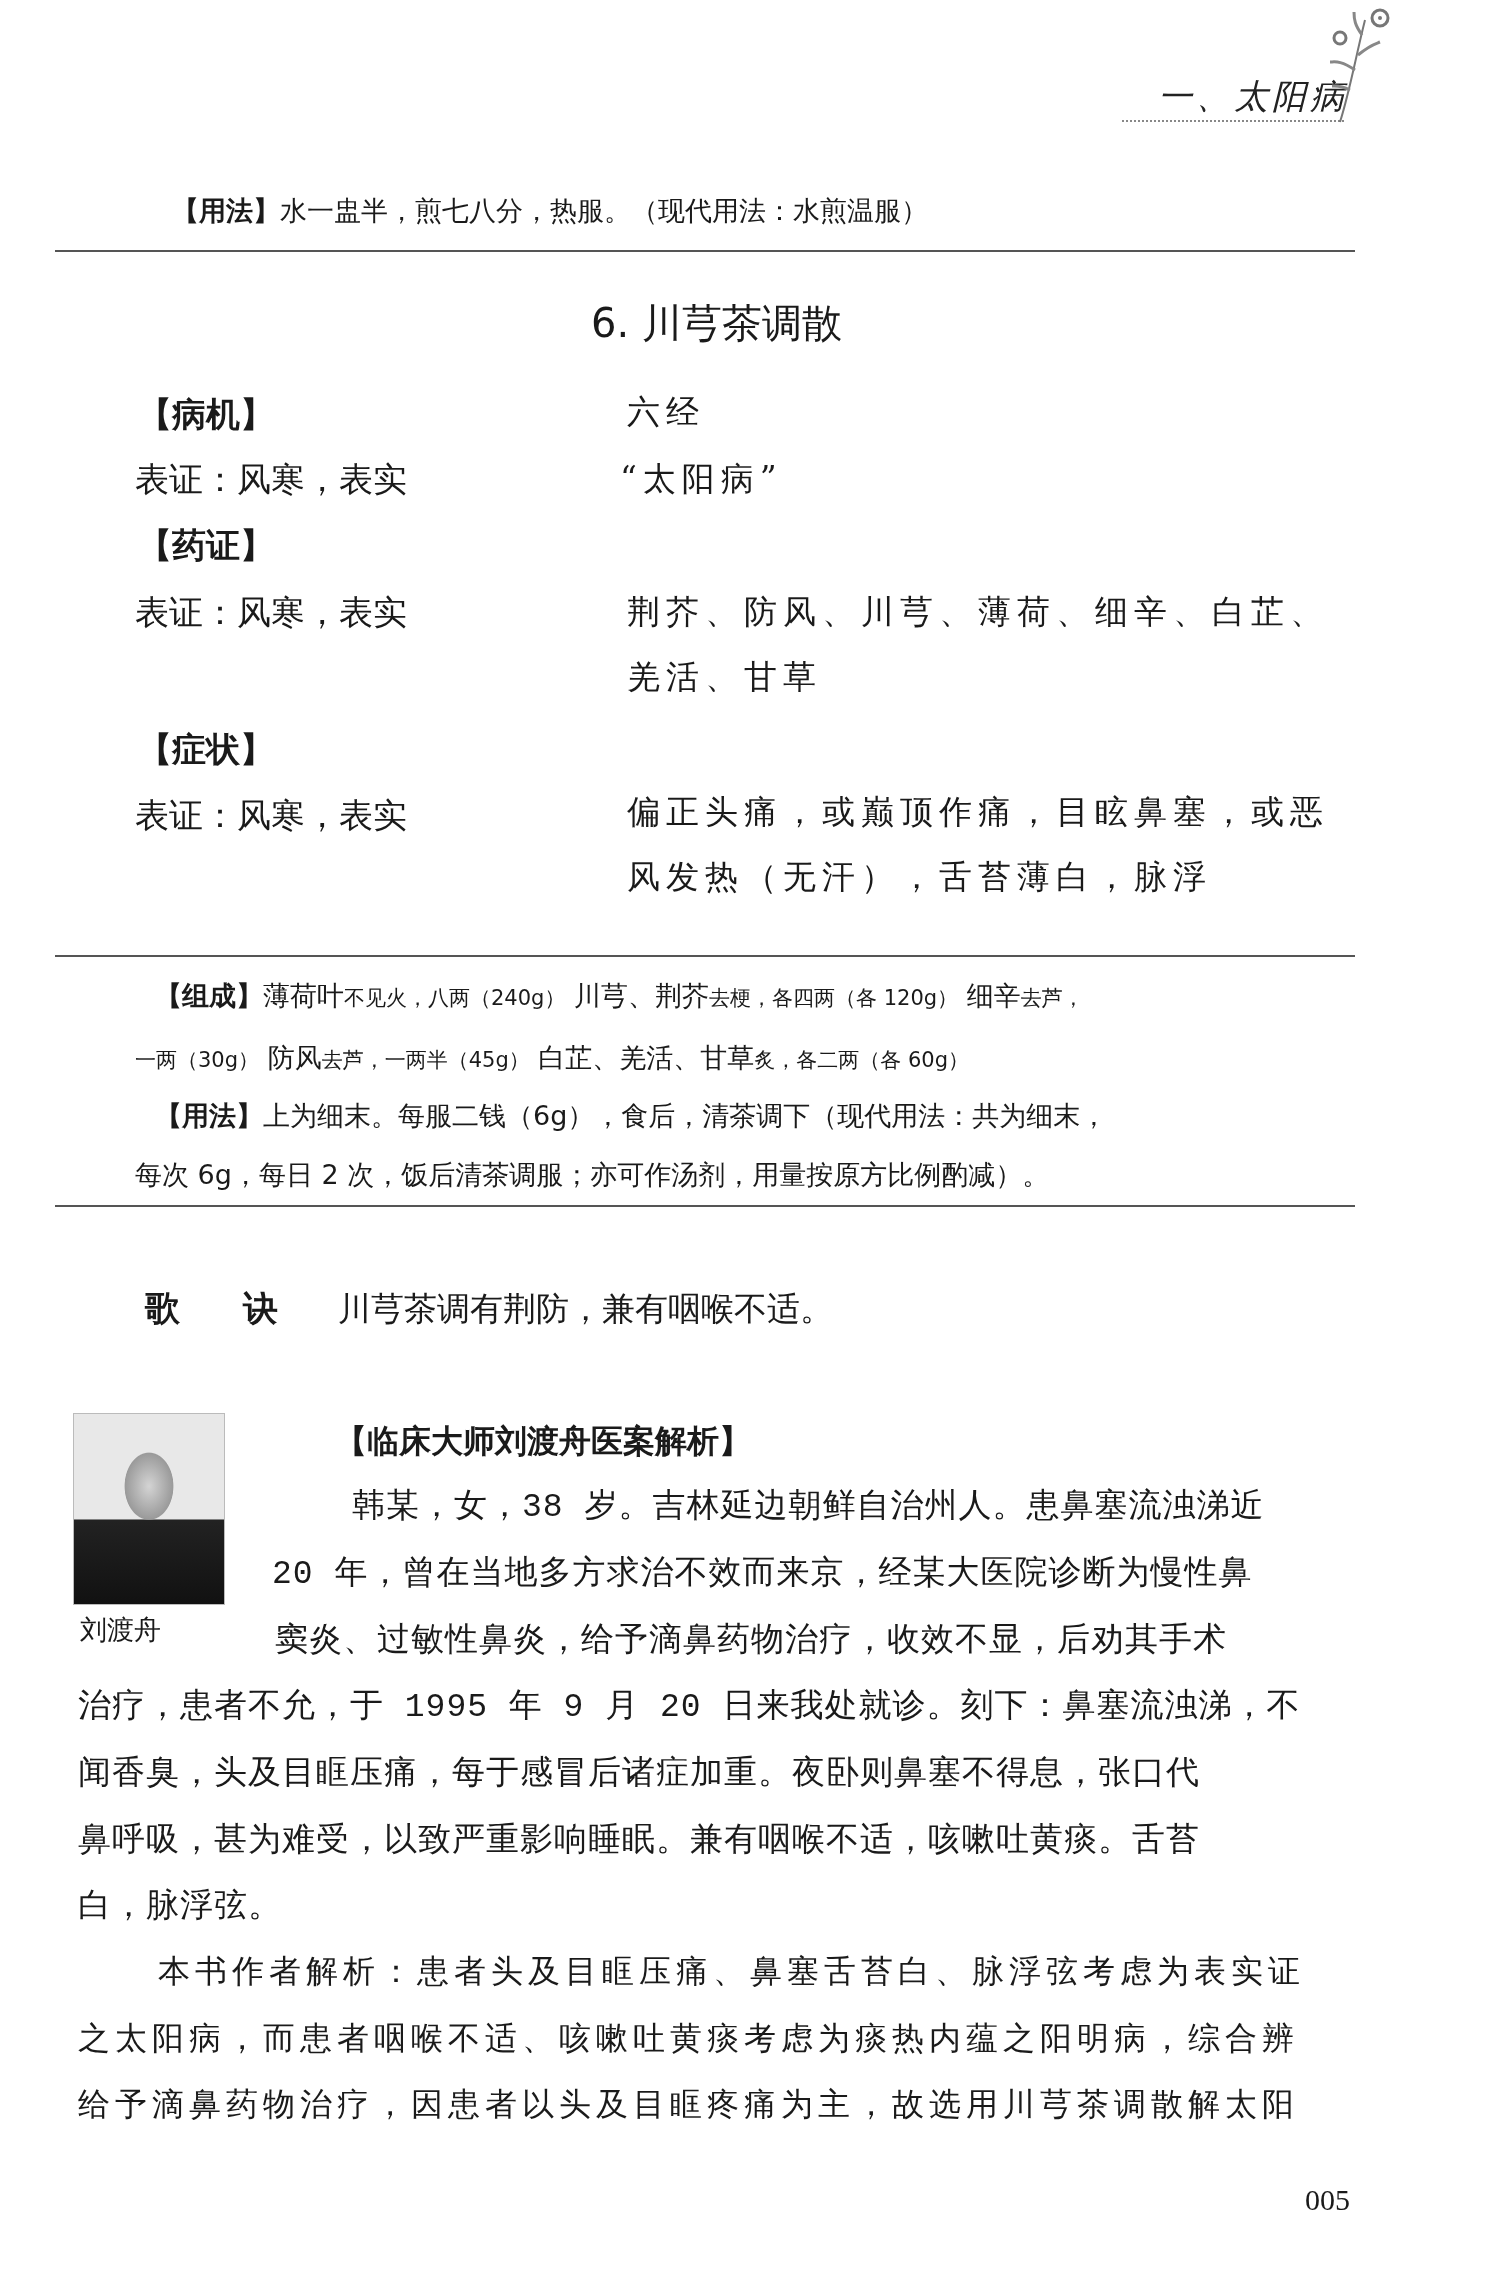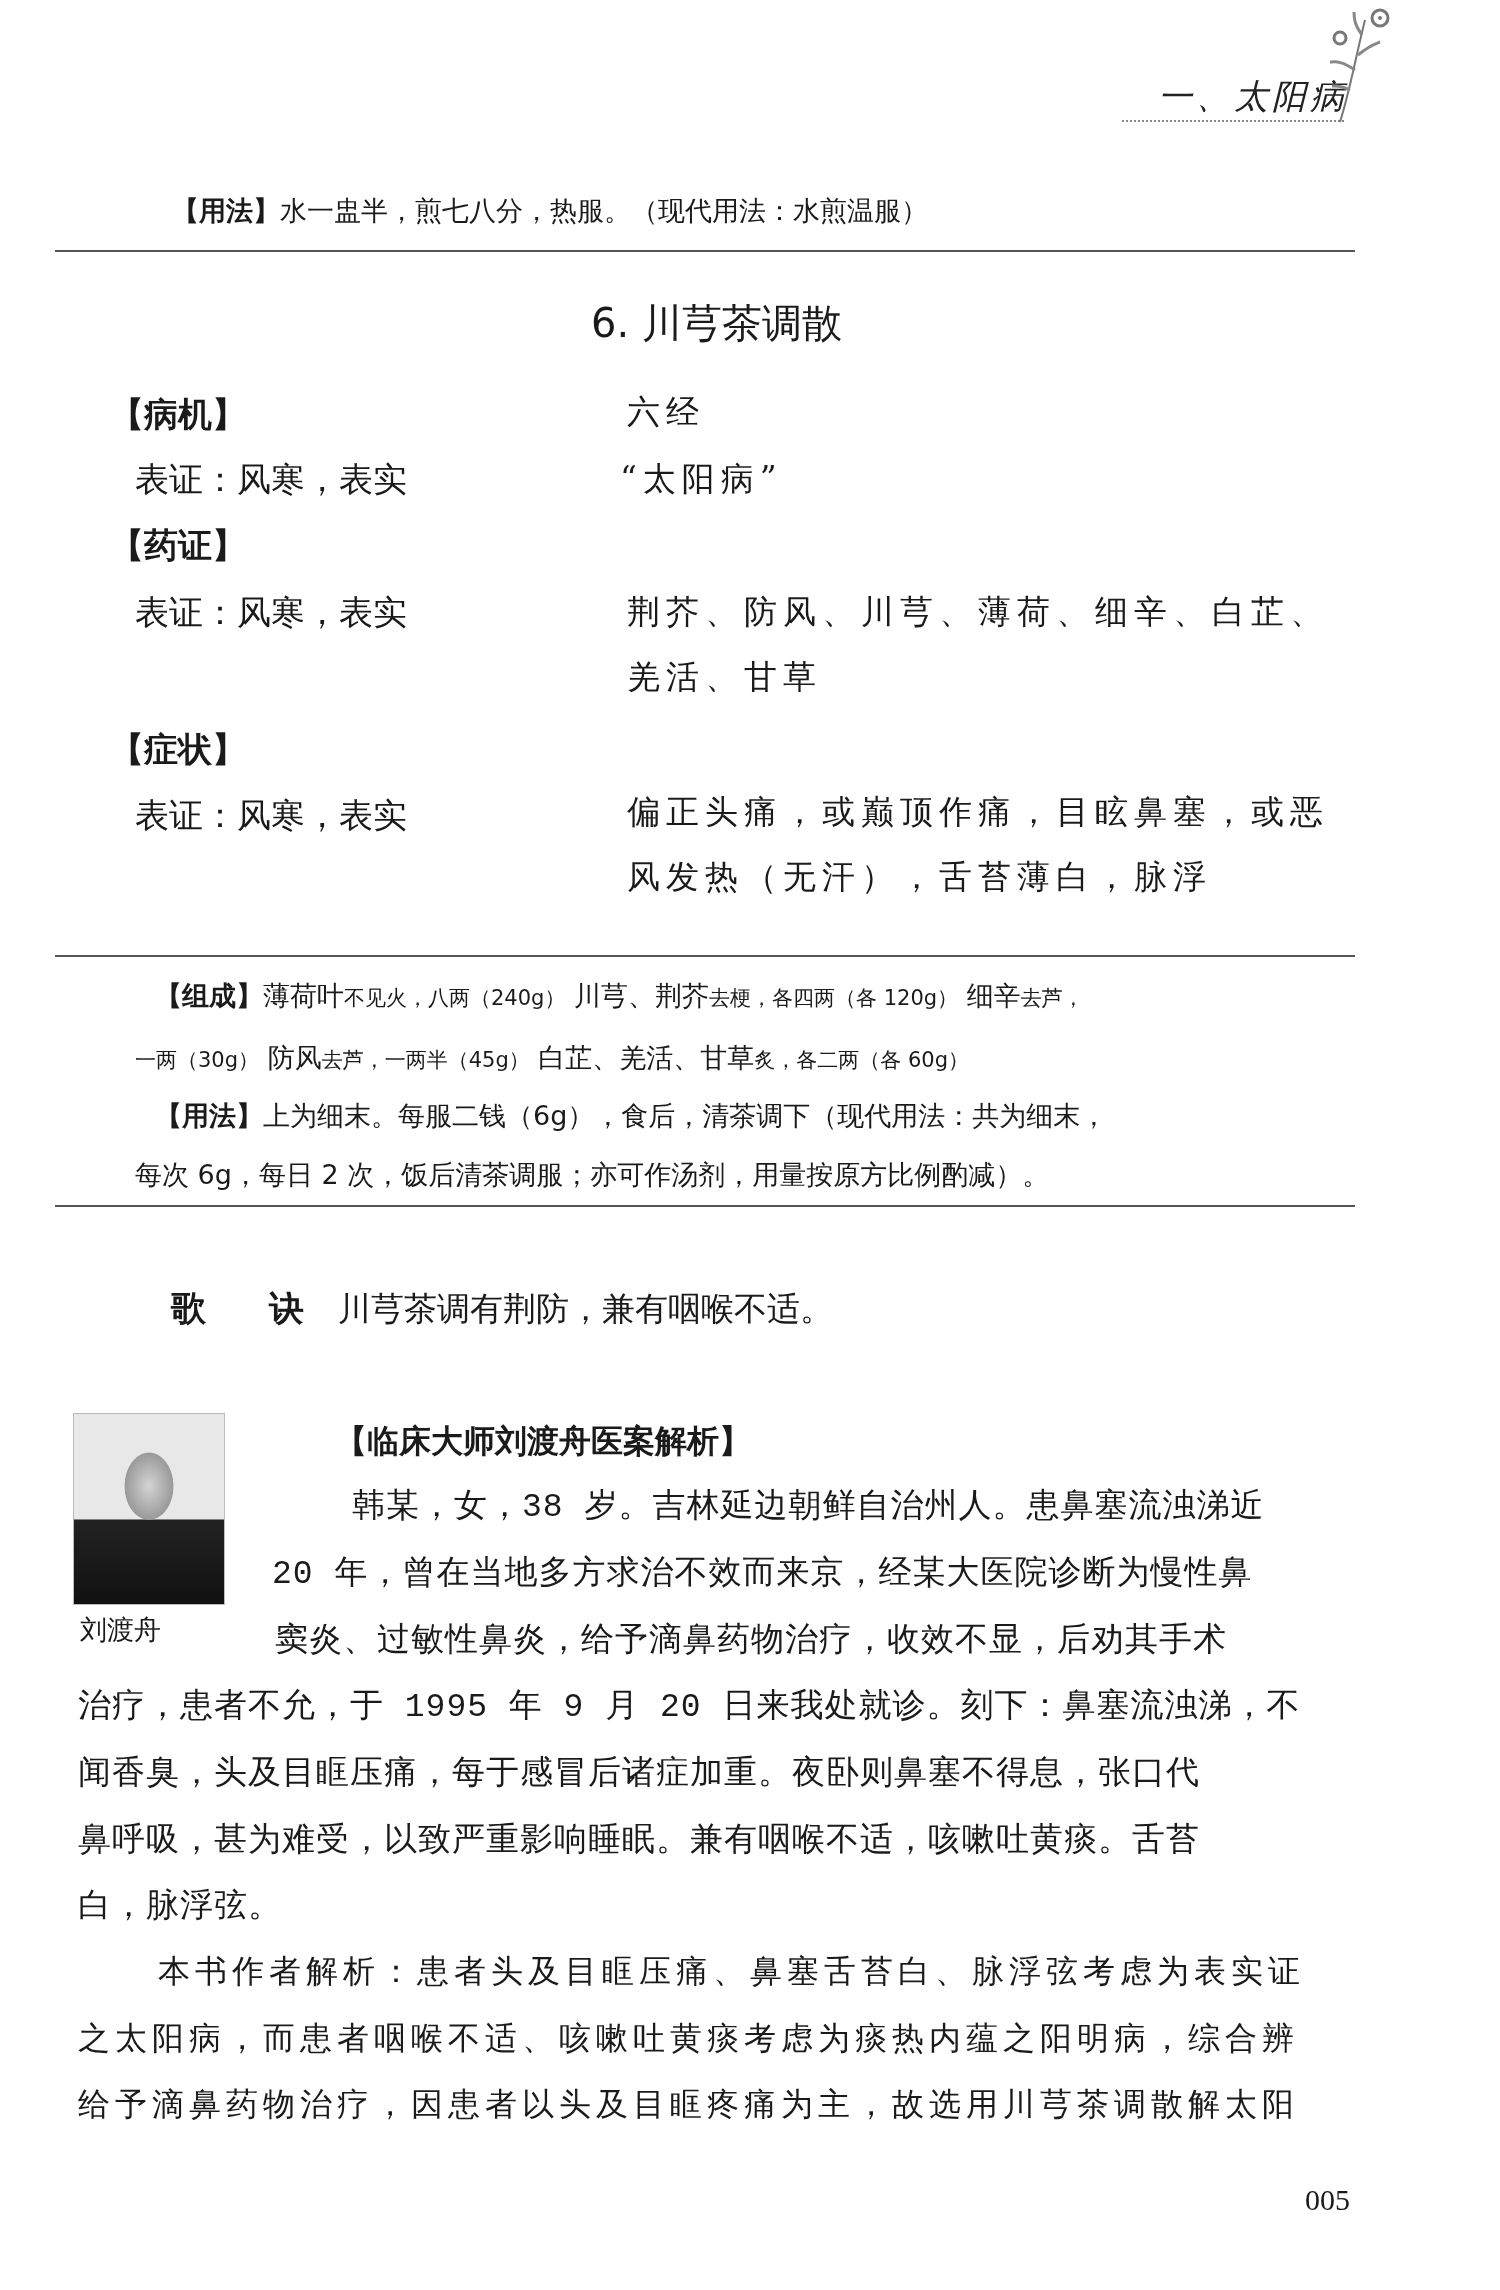--- a/index.html
+++ b/index.html
@@ -8,21 +8,21 @@
     color: #1a1a1a; font-family: "DejaVu Sans", "Liberation Sans", sans-serif;
   }
   .abs { position: absolute; white-space: nowrap; }
   .hdr-title { left: 1158px; top: 74px; font-size: 34px; letter-spacing: 4px; color: #222; font-style: italic; }
   .hdr-line { left: 1122px; top: 120px; width: 222px; height: 0; border-top: 2px dotted #888; }
   .hdr-flower { left: 1310px; top: 0px; width: 90px; height: 125px; }
   .rule { left: 55px; width: 1300px; height: 0; border-top: 2px solid #555; }
   .small { font-size: 27px; }
   .tag { font-weight: bold; }
   .title { left: 0; width: 1433px; text-align: center; top: 296px; font-size: 40px; }
-  .label { font-size: 34px; font-weight: bold; }
+  .label { font-size: 34px; font-weight: bold; margin-left: 28px; }
   .left-text { font-size: 34px; }
   .right-text { font-family: "DejaVu Serif", "Liberation Serif", serif; font-size: 33px; letter-spacing: 6px; text-align: center; }
   .sub { font-size: 21px; }
   .body-text { font-size: 33px; letter-spacing: 1px; font-family: Liberation Mono, monospace; }
   .kai { font-family: "DejaVu Serif", "Liberation Serif", serif; font-size: 32px; letter-spacing: 5px; }
   .photo { left: 73px; top: 1413px; width: 150px; height: 190px; background: radial-gradient(ellipse 40px 55px at 50% 38%, #d4d4d4 0%, #9a9a9a 60%, transparent 62%), linear-gradient(#e8e8e8 0%, #e8e8e8 55%, #222 56%, #111 100%); border: 1px solid #bbb; }
   .photo-cap { left: 80px; top: 1612px; font-size: 27px; }
   .pagenum { left: 1305px; top: 2183px; font-size: 30px; font-family: "Liberation Serif", serif; }
 </style>
 </head>
@@ -67,21 +67,21 @@
 </div>
 <div class="abs small" style="left:135px; top:1040px;">
   <span class="sub">一两（30g）</span><span> 防风</span><span class="sub">去芦，一两半（45g）</span><span> 白芷、羌活、甘草</span><span class="sub">炙，各二两（各 60g）</span>
 </div>
 <div class="abs small" style="left:155px; top:1098px;">
   <span class="tag">【用法】</span><span>上为细末。每服二钱（6g），食后，清茶调下（现代用法：共为细末，</span>
 </div>
 <div class="abs small" style="left:135px; top:1157px;">每次 6g，每日 2 次，饭后清茶调服；亦可作汤剂，用量按原方比例酌减）。</div>
 <div class="abs rule" style="top:1205px;"></div>
 
-<div class="abs" style="left:145px; top:1285px; font-size:35px; font-weight:bold; letter-spacing:14px;margin-left:26px;">歌　诀</div>
+<div class="abs" style="left:145px; top:1285px; font-size:35px; font-weight:bold; letter-spacing:14px;">歌　诀</div>
 <div class="abs" style="left:338px; top:1287px; font-size:33px;">川芎茶调有荆防，兼有咽喉不适。</div>
 
 <div class="abs photo"></div>
 <div class="abs photo-cap">刘渡舟</div>
 <div class="abs" style="left:335px; top:1420px; font-size:32px; font-weight:bold;">【临床大师刘渡舟医案解析】</div>
 
 <div class="abs body-text" style="left:352px; top:1483px;">韩某，女，38 岁。吉林延边朝鲜自治州人。患鼻塞流浊涕近</div>
 <div class="abs body-text" style="left:272px; top:1550px;">20 年，曾在当地多方求治不效而来京，经某大医院诊断为慢性鼻</div>
 <div class="abs body-text" style="left:275px; top:1617px;">窦炎、过敏性鼻炎，给予滴鼻药物治疗，收效不显，后劝其手术</div>
 <div class="abs body-text" style="left:78px; top:1683px;">治疗，患者不允，于 1995 年 9 月 20 日来我处就诊。刻下：鼻塞流浊涕，不</div>

